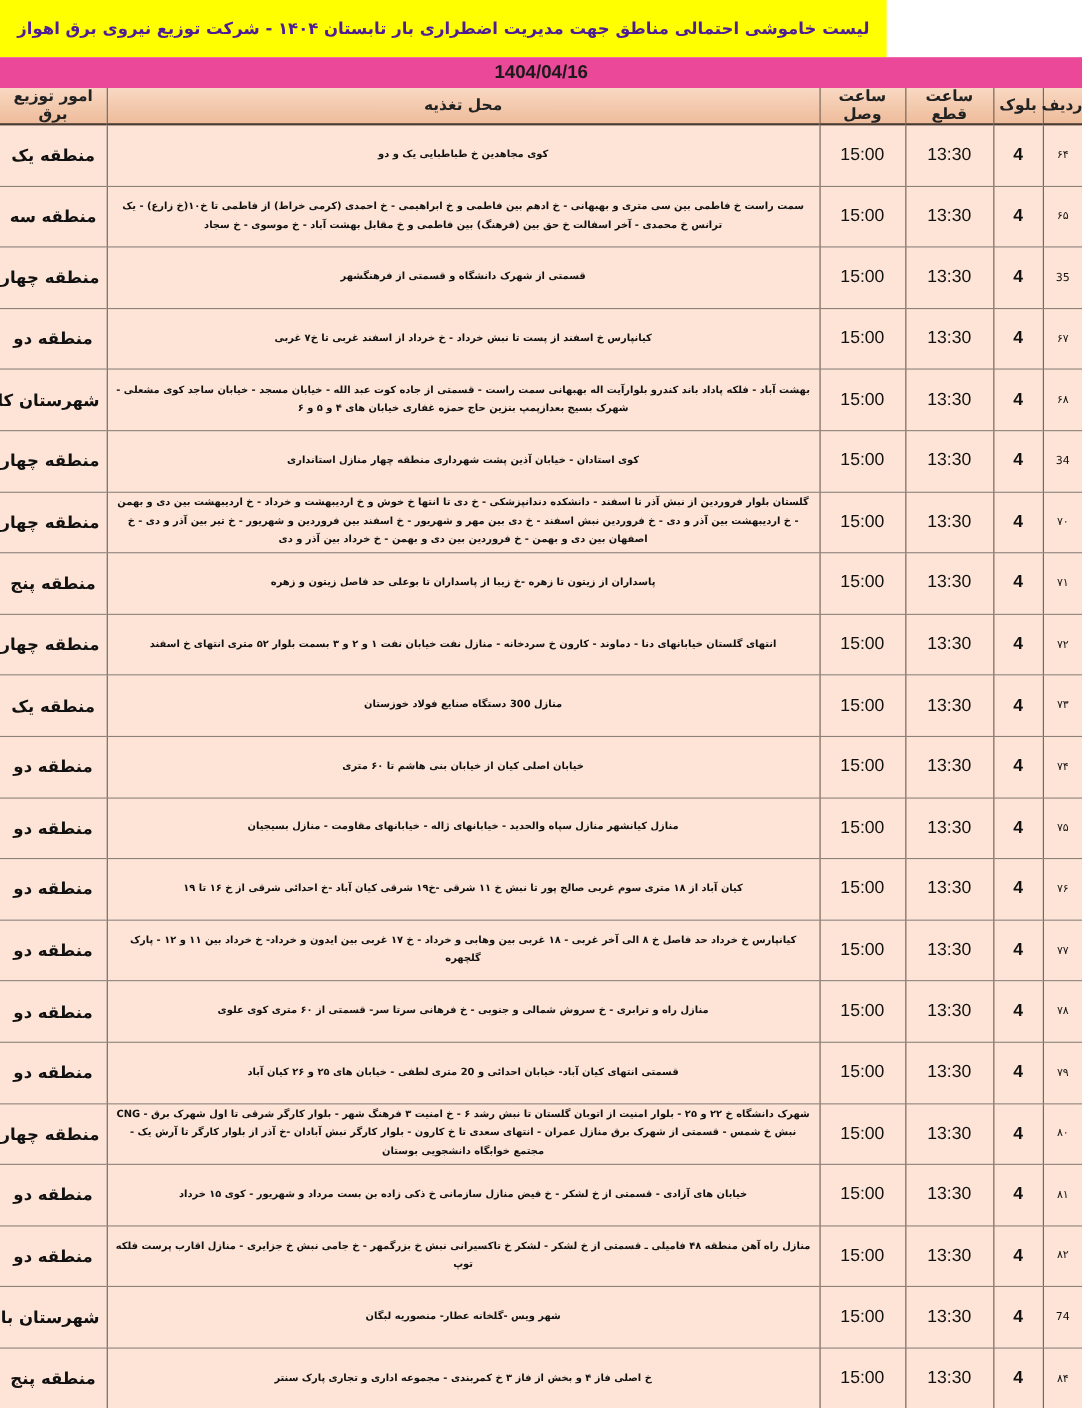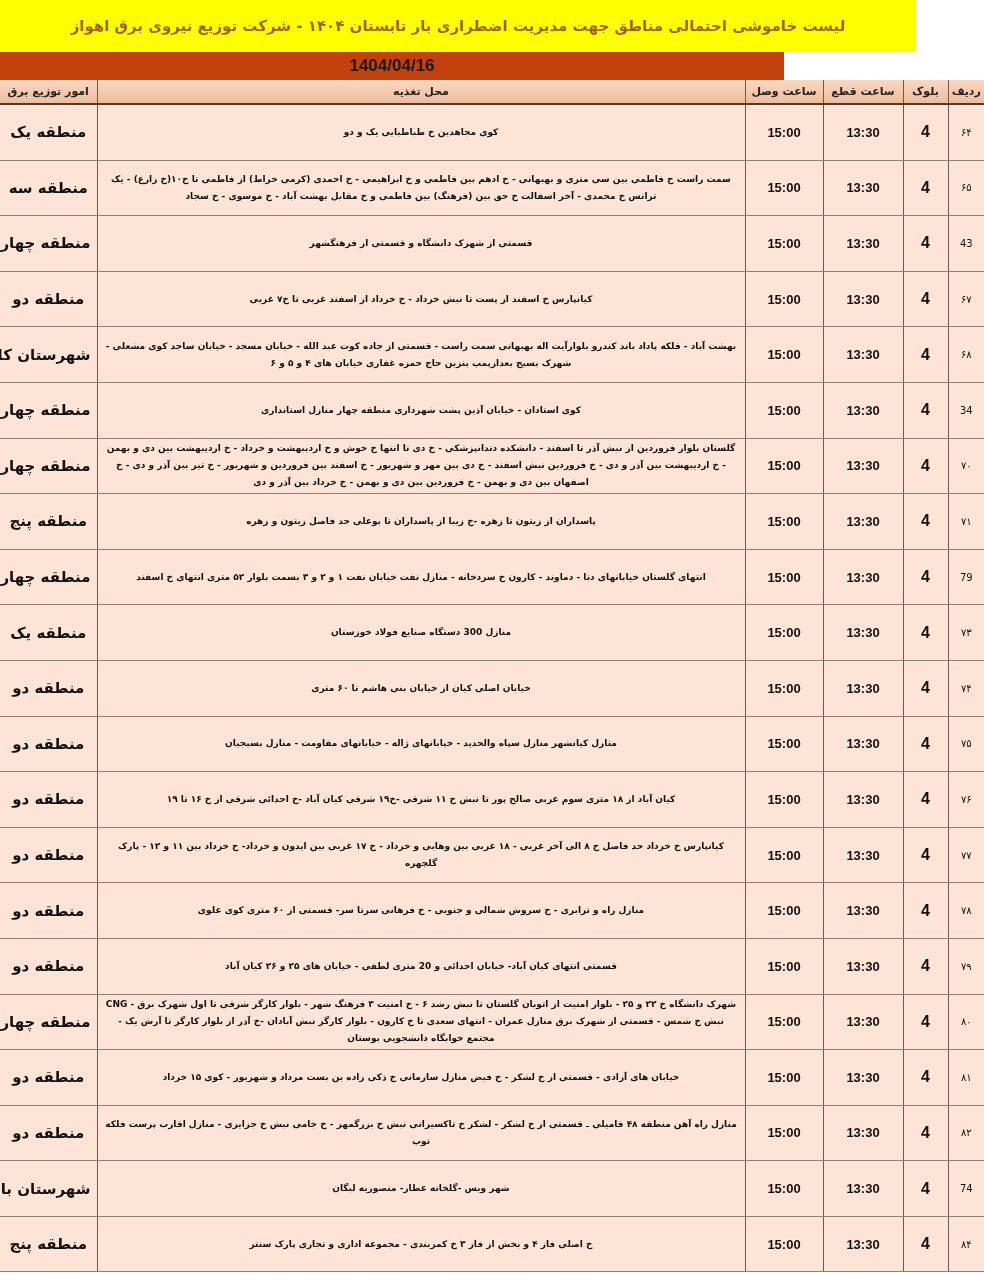--- a/index.html
+++ b/index.html
@@ -2,65 +2,65 @@
 <html><head>
   <meta charset="utf-8">
   <style>
     html, body { margin: 0; padding: 0; }
     body {
       width: 984px; height: 1280px; overflow: hidden;
       background: #ffffff;
       font-family: "DejaVu Sans", sans-serif;
     }
     .title-bar {
-      position: absolute; left: 0; top: 0; width: 916px; height: 52px;
+      position: absolute; left: 0; top: 0; width: 806px; height: 52px;
       background: #ffff00;
       display: flex; align-items: center; justify-content: center;
       direction: rtl;
       font-family: "DejaVu Sans", sans-serif;
-      font-weight: bold; font-size: 15px; color: #a16207;
+      font-weight: bold; font-size: 15px; color: #4c1d95;
     }
     .date-bar {
-      position: absolute; left: 0; top: 52px; width: 784px; height: 28px;
-      background: #c2410c;
+      position: absolute; left: 0; top: 52px; width: 984px; height: 28px;
+      background: #ec4899;
       display: flex; align-items: center; justify-content: center;
       font-family: "Liberation Sans", sans-serif;
       font-weight: bold; font-size: 17px; color: #1a1a1a;
     }
     table.grid {
       position: absolute; left: 0; top: 80px;
       width: 984px;
       border-collapse: collapse;
       direction: rtl;
       table-layout: fixed;
     }
     table.grid th {
       height: 23px;
       background: linear-gradient(#f9d8c2, #eebc9b);
       border-left: 1px solid #6b5b50;
       border-bottom: 2px solid #4a3a30;
       font-family: "DejaVu Sans", sans-serif;
-      font-size: 11px; font-weight: bold; color: #222;
+      font-size: 14px; font-weight: bold; color: #222;
       padding: 0;
       text-align: center;
     }
     table.grid td {
       height: 54.6px;
       background: #fde4d6;
       border-left: 1px solid #6b5b50;
       border-bottom: 1px solid #8d8079;
       padding: 0 6px;
       text-align: center;
       vertical-align: middle;
       color: #111;
     }
     table.grid tr td:last-child, table.grid tr th:last-child { border-left: none; }
     td.c-idx { font-family: "DejaVu Sans", sans-serif; font-size: 10px; padding: 0; }
     td.c-block { font-family: "Liberation Sans", sans-serif; font-size: 16px; font-weight: bold; padding: 0; }
-    td.c-time { font-family: "Liberation Sans", sans-serif; font-size: 13px; font-weight: bold; padding: 0; }
+    td.c-time { font-family: "Liberation Sans", sans-serif; font-size: 16px; font-weight: normal; padding: 0; }
     td.c-loc { font-family: "DejaVu Sans", sans-serif; font-size: 9px; font-weight: bold; line-height: 17px; margin-top: 33px; }
     td.c-area { font-family: "DejaVu Sans", sans-serif; font-size: 15px; font-weight: bold; padding: 0 2px; white-space: nowrap; }
   </style>
 </head>
 <body>
 
 <div class="title-bar">لیست خاموشی احتمالی مناطق جهت مدیریت اضطراری بار تابستان ۱۴۰۴ - شرکت توزیع نیروی برق اهواز</div>
 <div class="date-bar">1404/04/16</div>
 
 <table class="grid">
@@ -93,21 +93,21 @@
     </tr>
     <tr>
       <td class="c-idx">۶۵</td>
       <td class="c-block">4</td>
       <td class="c-time">13:30</td>
       <td class="c-time">15:00</td>
       <td class="c-loc">سمت راست خ فاطمی بین سی متری و بهبهانی - خ ادهم بین فاطمی و خ ابراهیمی - خ احمدی (کرمی خراط) از فاطمی تا خ۱۰(خ زارع) - یک ترانس خ محمدی - آخر اسفالت خ حق بین (فرهنگ) بین فاطمی و خ مقابل بهشت آباد - خ موسوی - خ سجاد</td>
       <td class="c-area">منطقه سه</td>
     </tr>
     <tr>
-      <td class="c-idx">43</td>
+      <td class="c-idx">35</td>
       <td class="c-block">4</td>
       <td class="c-time">13:30</td>
       <td class="c-time">15:00</td>
       <td class="c-loc">قسمتی از شهرک دانشگاه و قسمتی از فرهنگشهر</td>
       <td class="c-area">منطقه چهار</td>
     </tr>
     <tr>
       <td class="c-idx">۶۷</td>
       <td class="c-block">4</td>
       <td class="c-time">13:30</td>
@@ -141,21 +141,21 @@
     </tr>
     <tr>
       <td class="c-idx">۷۱</td>
       <td class="c-block">4</td>
       <td class="c-time">13:30</td>
       <td class="c-time">15:00</td>
       <td class="c-loc">پاسداران از زیتون تا زهره -خ زیبا از پاسداران تا بوعلی حد فاصل زیتون و زهره</td>
       <td class="c-area">منطقه پنج</td>
     </tr>
     <tr>
-      <td class="c-idx">79</td>
+      <td class="c-idx">۷۲</td>
       <td class="c-block">4</td>
       <td class="c-time">13:30</td>
       <td class="c-time">15:00</td>
       <td class="c-loc">انتهای گلستان خیابانهای دنا - دماوند - کارون خ سردخانه - منازل نفت خیابان نفت ۱ و ۲ و ۳ بسمت بلوار ۵۲ متری انتهای خ اسفند</td>
       <td class="c-area">منطقه چهار و سه</td>
     </tr>
     <tr>
       <td class="c-idx">۷۳</td>
       <td class="c-block">4</td>
       <td class="c-time">13:30</td>

